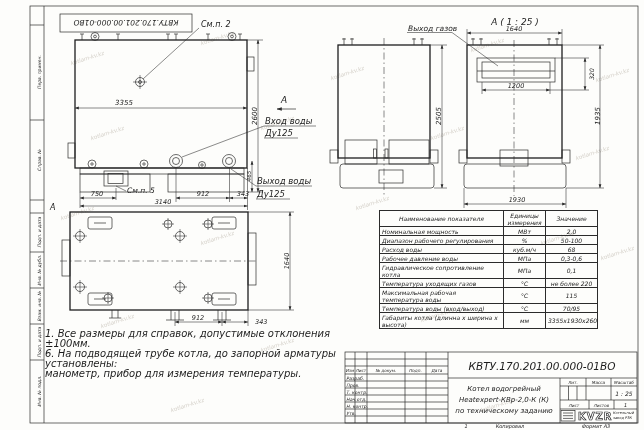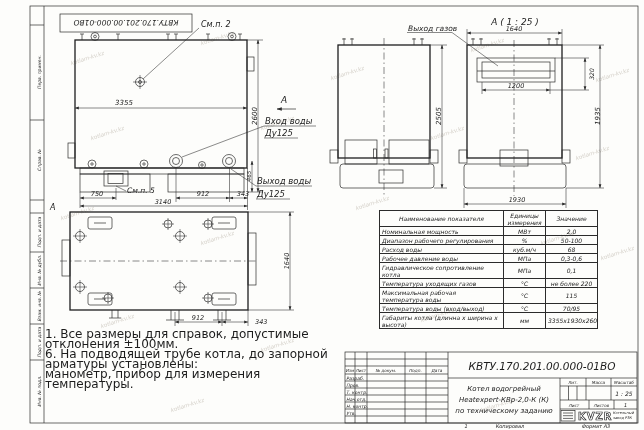--- a/index.html
+++ b/index.html
@@ -13,22 +13,22 @@
   .dash{stroke:#2b2b2b;stroke-width:.55;fill:none;stroke-dasharray:7 3 1.5 3;}
   .t36{font-size:3.6px}.t42{font-size:4.2px}.t45{font-size:4.5px}.t5{font-size:5px}
   .t55{font-size:5.5px}.t6{font-size:6px}.t65{font-size:6.5px}.t7{font-size:7px}
   .t75{font-size:7.5px}.t8{font-size:8px}.t85{font-size:8.5px}.t9{font-size:9px}
   .t105{font-size:10.5px;font-weight:500;}
   .mid{text-anchor:middle}
   .logo{font-style:normal;font-weight:bold;font-size:10px;letter-spacing:1px;
         fill:#ffffff;stroke:#222;stroke-width:.7;}
   .wm{position:absolute;font-size:5.5px;color:#a89f92;opacity:.5;transform:rotate(-18deg);
       font-style:italic;white-space:nowrap;pointer-events:none;}
-  .notes{position:absolute;left:45px;top:329px;width:302px;font-size:12px;line-height:10px;
-         color:#1c1c1c;}
+  .notes{position:absolute;left:45px;top:329px;width:302px;font-size:10px;line-height:10px;
+         font-style:italic;color:#1c1c1c;}
   .notes div{white-space:pre-line;}
   .spec{position:absolute;left:379px;top:210px;width:218px;border-collapse:collapse;
         font-size:6px;font-style:italic;color:#1c1c1c;table-layout:fixed;}
   .spec th,.spec td{border:.7px solid #2b2b2b;padding:.5px 2px;vertical-align:middle;
         overflow:hidden;}
   .spec th{font-weight:normal;text-align:center;white-space:pre;}
   .spec td.nm{text-align:left;white-space:pre;}
   .spec td.un,.spec td.vl{text-align:center;white-space:nowrap;}
 </style>
 </head>

